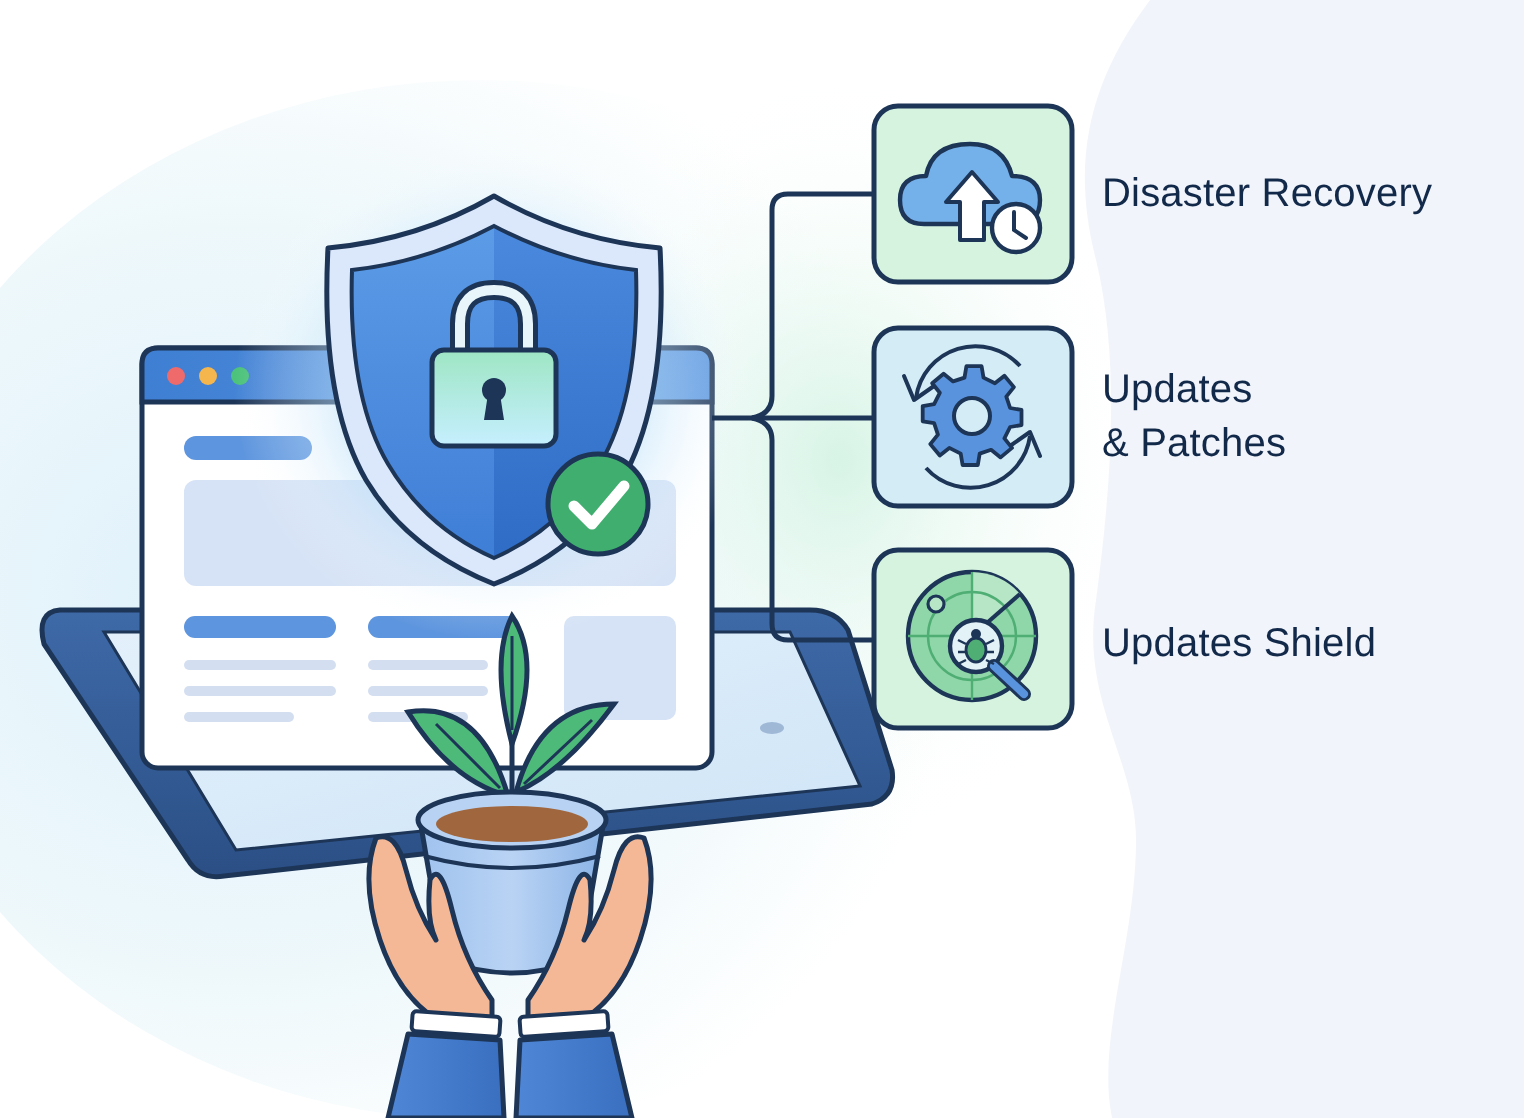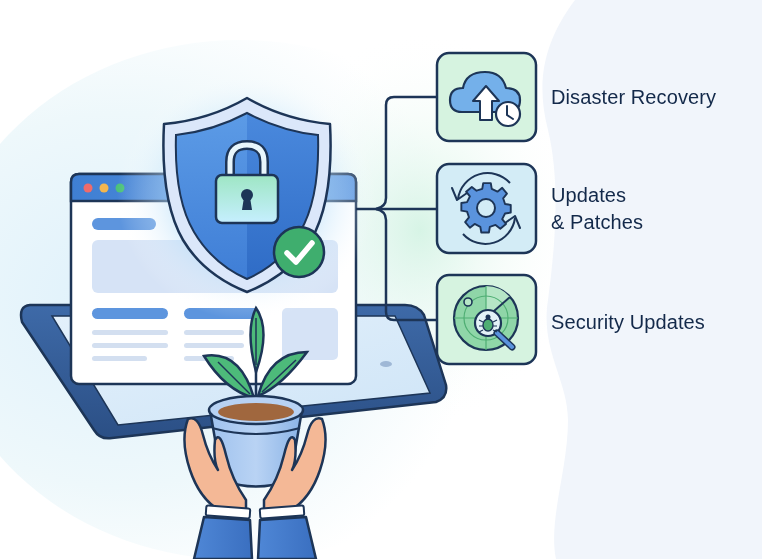--- a/index.html
+++ b/index.html
@@ -199,15 +199,15 @@
         <ellipse cx="488" cy="325" rx="5" ry="6" fill="#4fae73" stroke="#1d3557" stroke-width="1.4"></ellipse>
         <circle cx="488" cy="317" r="2.5" fill="#1d3557"></circle>
         <path d="M483 322 L 479 320 M483 326 L 479 326 M483 330 L 479 332 M493 322 L 497 320 M493 326 L 497 326 M493 330 L 497 332" stroke="#1d3557" stroke-width="1.2"></path>
       </g>
     </g>
   </svg>
 
   <div class="feature-label" style="left:551px; top:84px;">Disaster Recovery</div>
   <div class="feature-label" style="left:551px; top:182px;">Updates
 &amp; Patches</div>
-  <div class="feature-label" style="left:551px; top:309px;">Security Updates</div>
+  <div class="feature-label" style="left:551px; top:309px;">Updates Shield</div>
 
 </div>
 
 </body></html>

